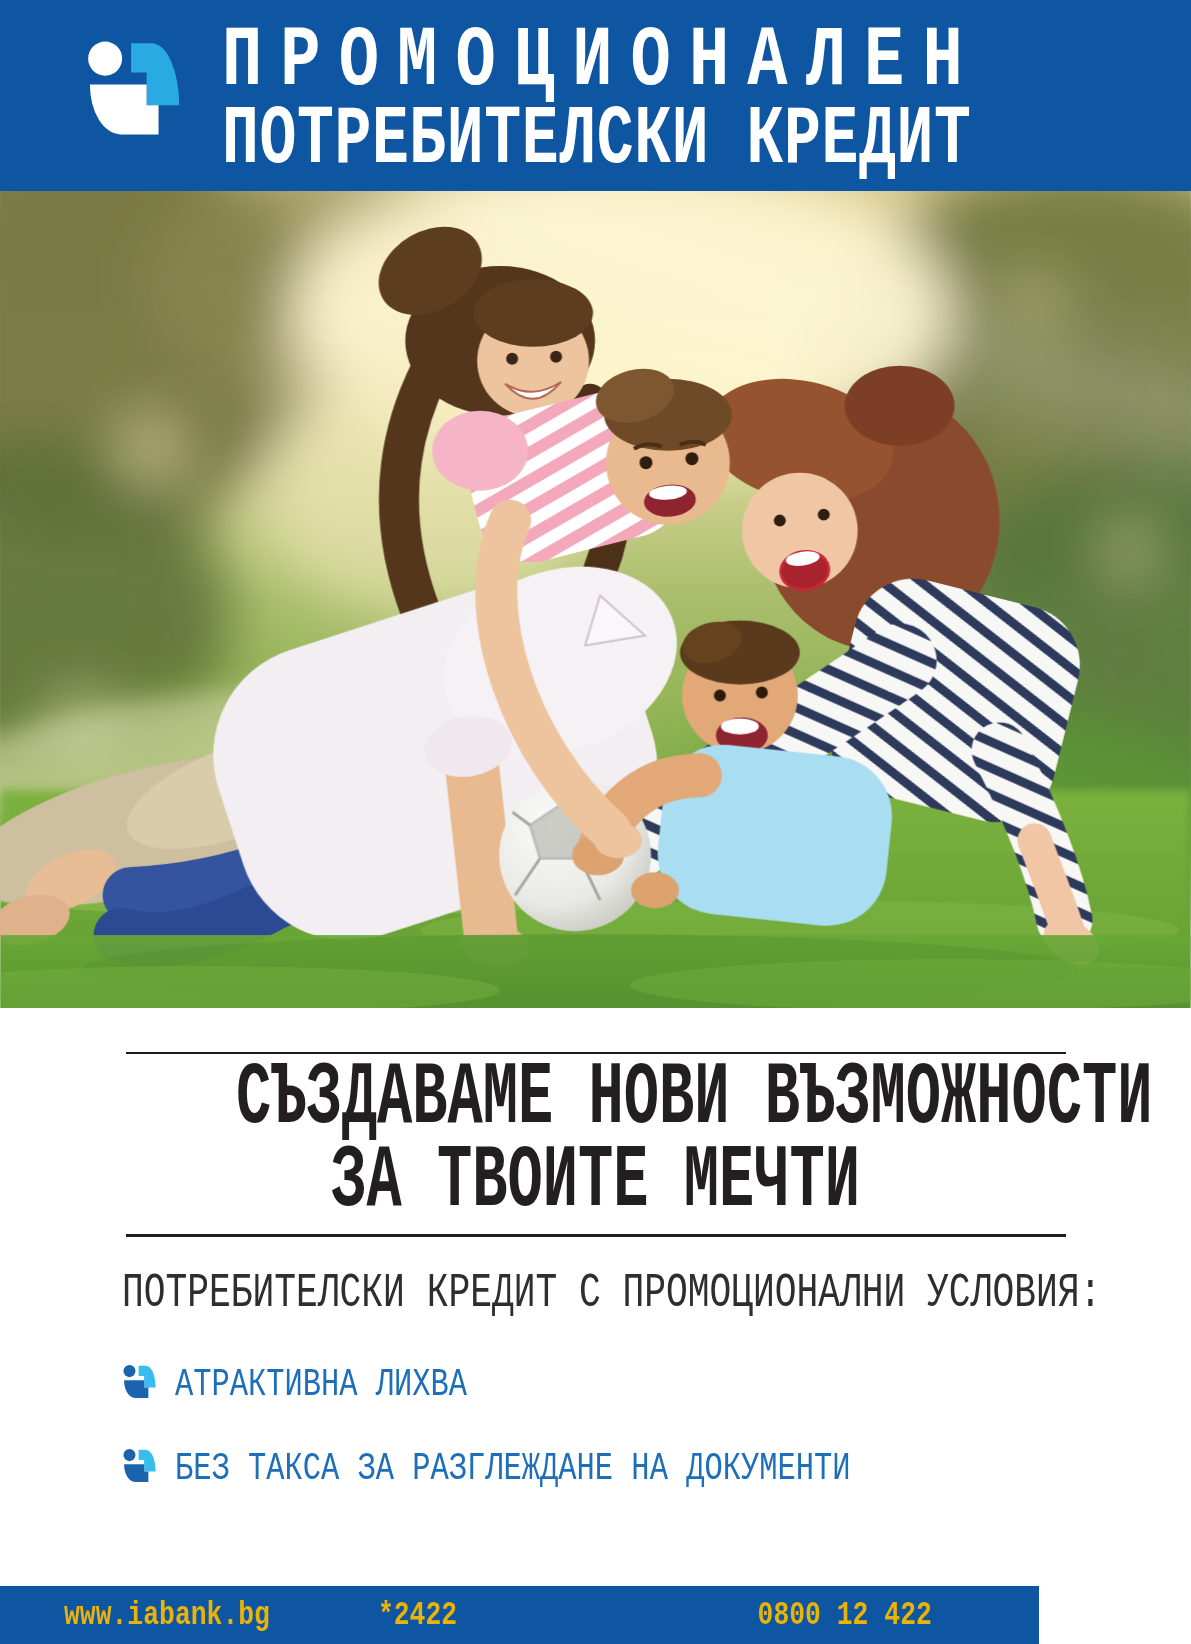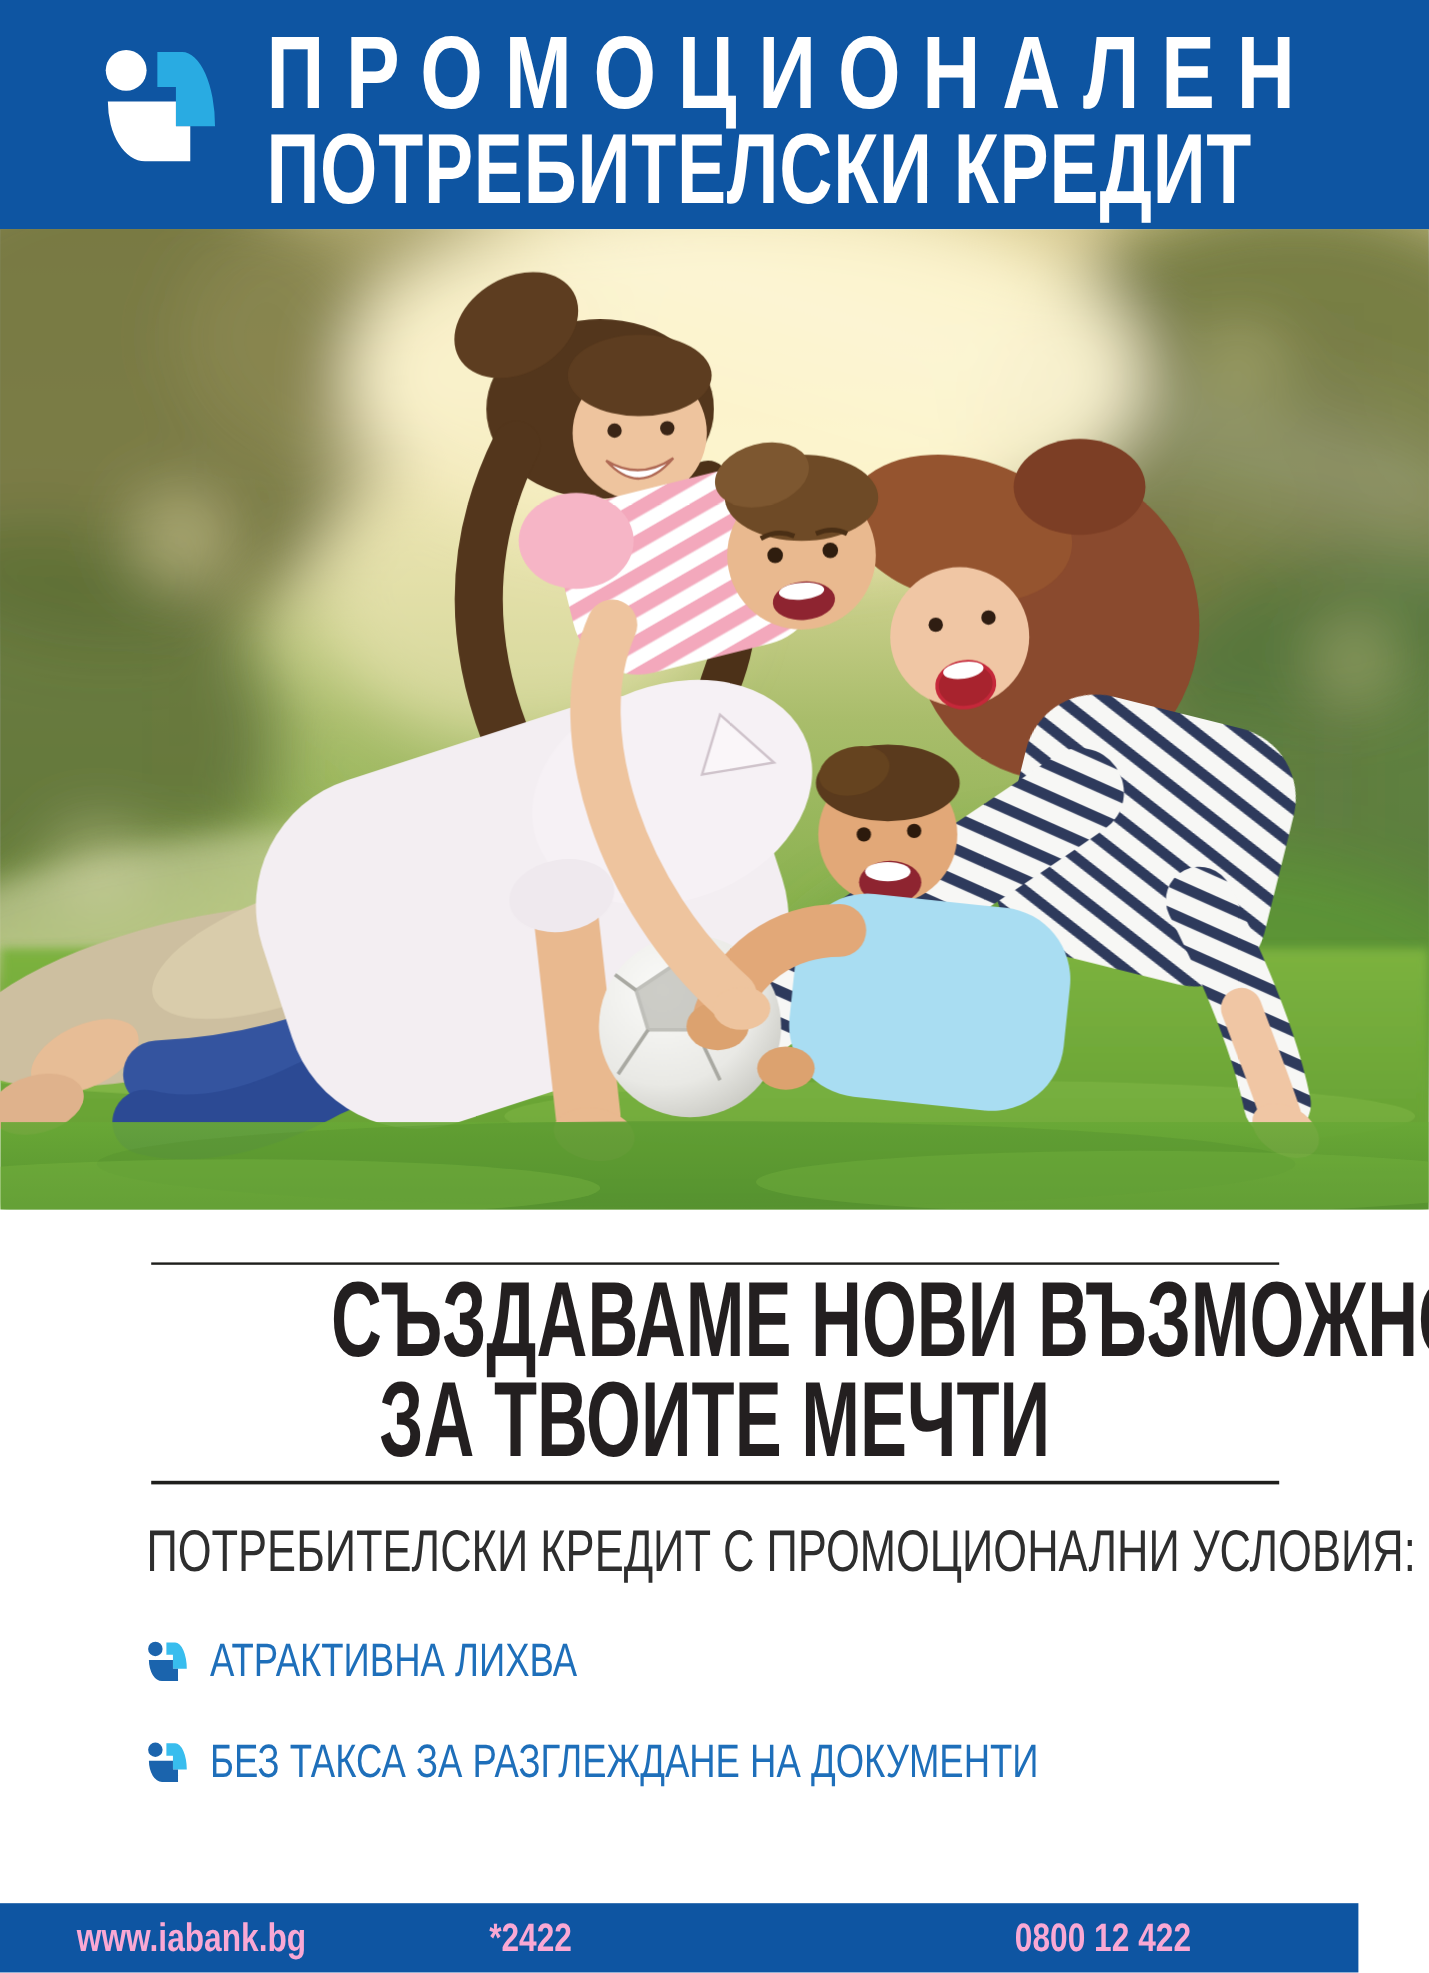--- a/index.html
+++ b/index.html
@@ -1,17 +1,17 @@
 <!DOCTYPE html>
 <html><head>
 <meta charset="utf-8">
 <style>
   html,body{margin:0;padding:0;background:#ffffff;}
   .page{position:relative;width:1191px;height:1644px;background:#ffffff;overflow:hidden;
-        font-family:Liberation Sans, sans-serif;}
+        font-family:Liberation Mono, monospace;}
 
   
   .header{position:absolute;left:0;top:0;width:1191px;height:191px;background:#0e55a2;}
   .logo{position:absolute;left:84px;top:36px;width:99px;height:104px;}
   .header-text{position:absolute;left:222px;top:22px;color:#ffffff;font-weight:bold;white-space:nowrap;}
   .h-line1{font-size:86px;line-height:.92;letter-spacing:.27em;}
   .h-line2{font-size:83px;line-height:1;margin-top:-2px;letter-spacing:.01em;}
   .cx{display:inline-block;white-space:nowrap;}
   .oL{transform-origin:0 50%;}
   .oC{transform-origin:50% 50%;}
@@ -26,28 +26,28 @@
 
   
   .main{position:absolute;left:0;top:1008px;width:1191px;}
   .rule{width:940px;margin:44px auto 0;height:2px;background:#1e1e1c;border:0;}
   .rule.bottom{margin-top:10px;height:3px;}
   .headline{text-align:center;color:#231f20;font-weight:bold;font-size:89px;line-height:.93;margin-top:4px;}
   .headline .cx{transform:scaleX(.66);}
   .subtitle{margin:28px 0 16px 122px;font-size:49px;color:#2e2e2e;font-weight:400;}
   .subtitle .cx{transform:scaleX(.74);}
   .bullets{margin:42px 0 0 122px;padding:0;list-style:none;}
-  .bullet{display:flex;align-items:center;margin-bottom:40px;}
+  .bullet{display:flex;align-items:flex-start;margin-bottom:40px;}
   .bullet-icon{width:35px;height:37px;margin-right:18px;flex:none;}
   .bullet-label{font-size:39px;color:#1e6fba;font-weight:400;}
 
   
-  .footer{position:absolute;left:0;top:1586px;width:1132px;height:58px;background:#0e55a2;
+  .footer{position:absolute;left:0;top:1586px;width:1039px;height:58px;background:#0e55a2;
           display:flex;align-items:center;box-sizing:border-box;padding:0 64px;
-          color:#f9a8d4;font-weight:bold;font-size:33px;}
+          color:#eab308;font-weight:bold;font-size:33px;}
   .f-left{flex:1;text-align:left;}
   .f-center{flex:1;}
   .f-right{flex:1;text-align:center;}
 </style>
 </head>
 <body>
 
 <div class="page">
 
   <div class="header">

